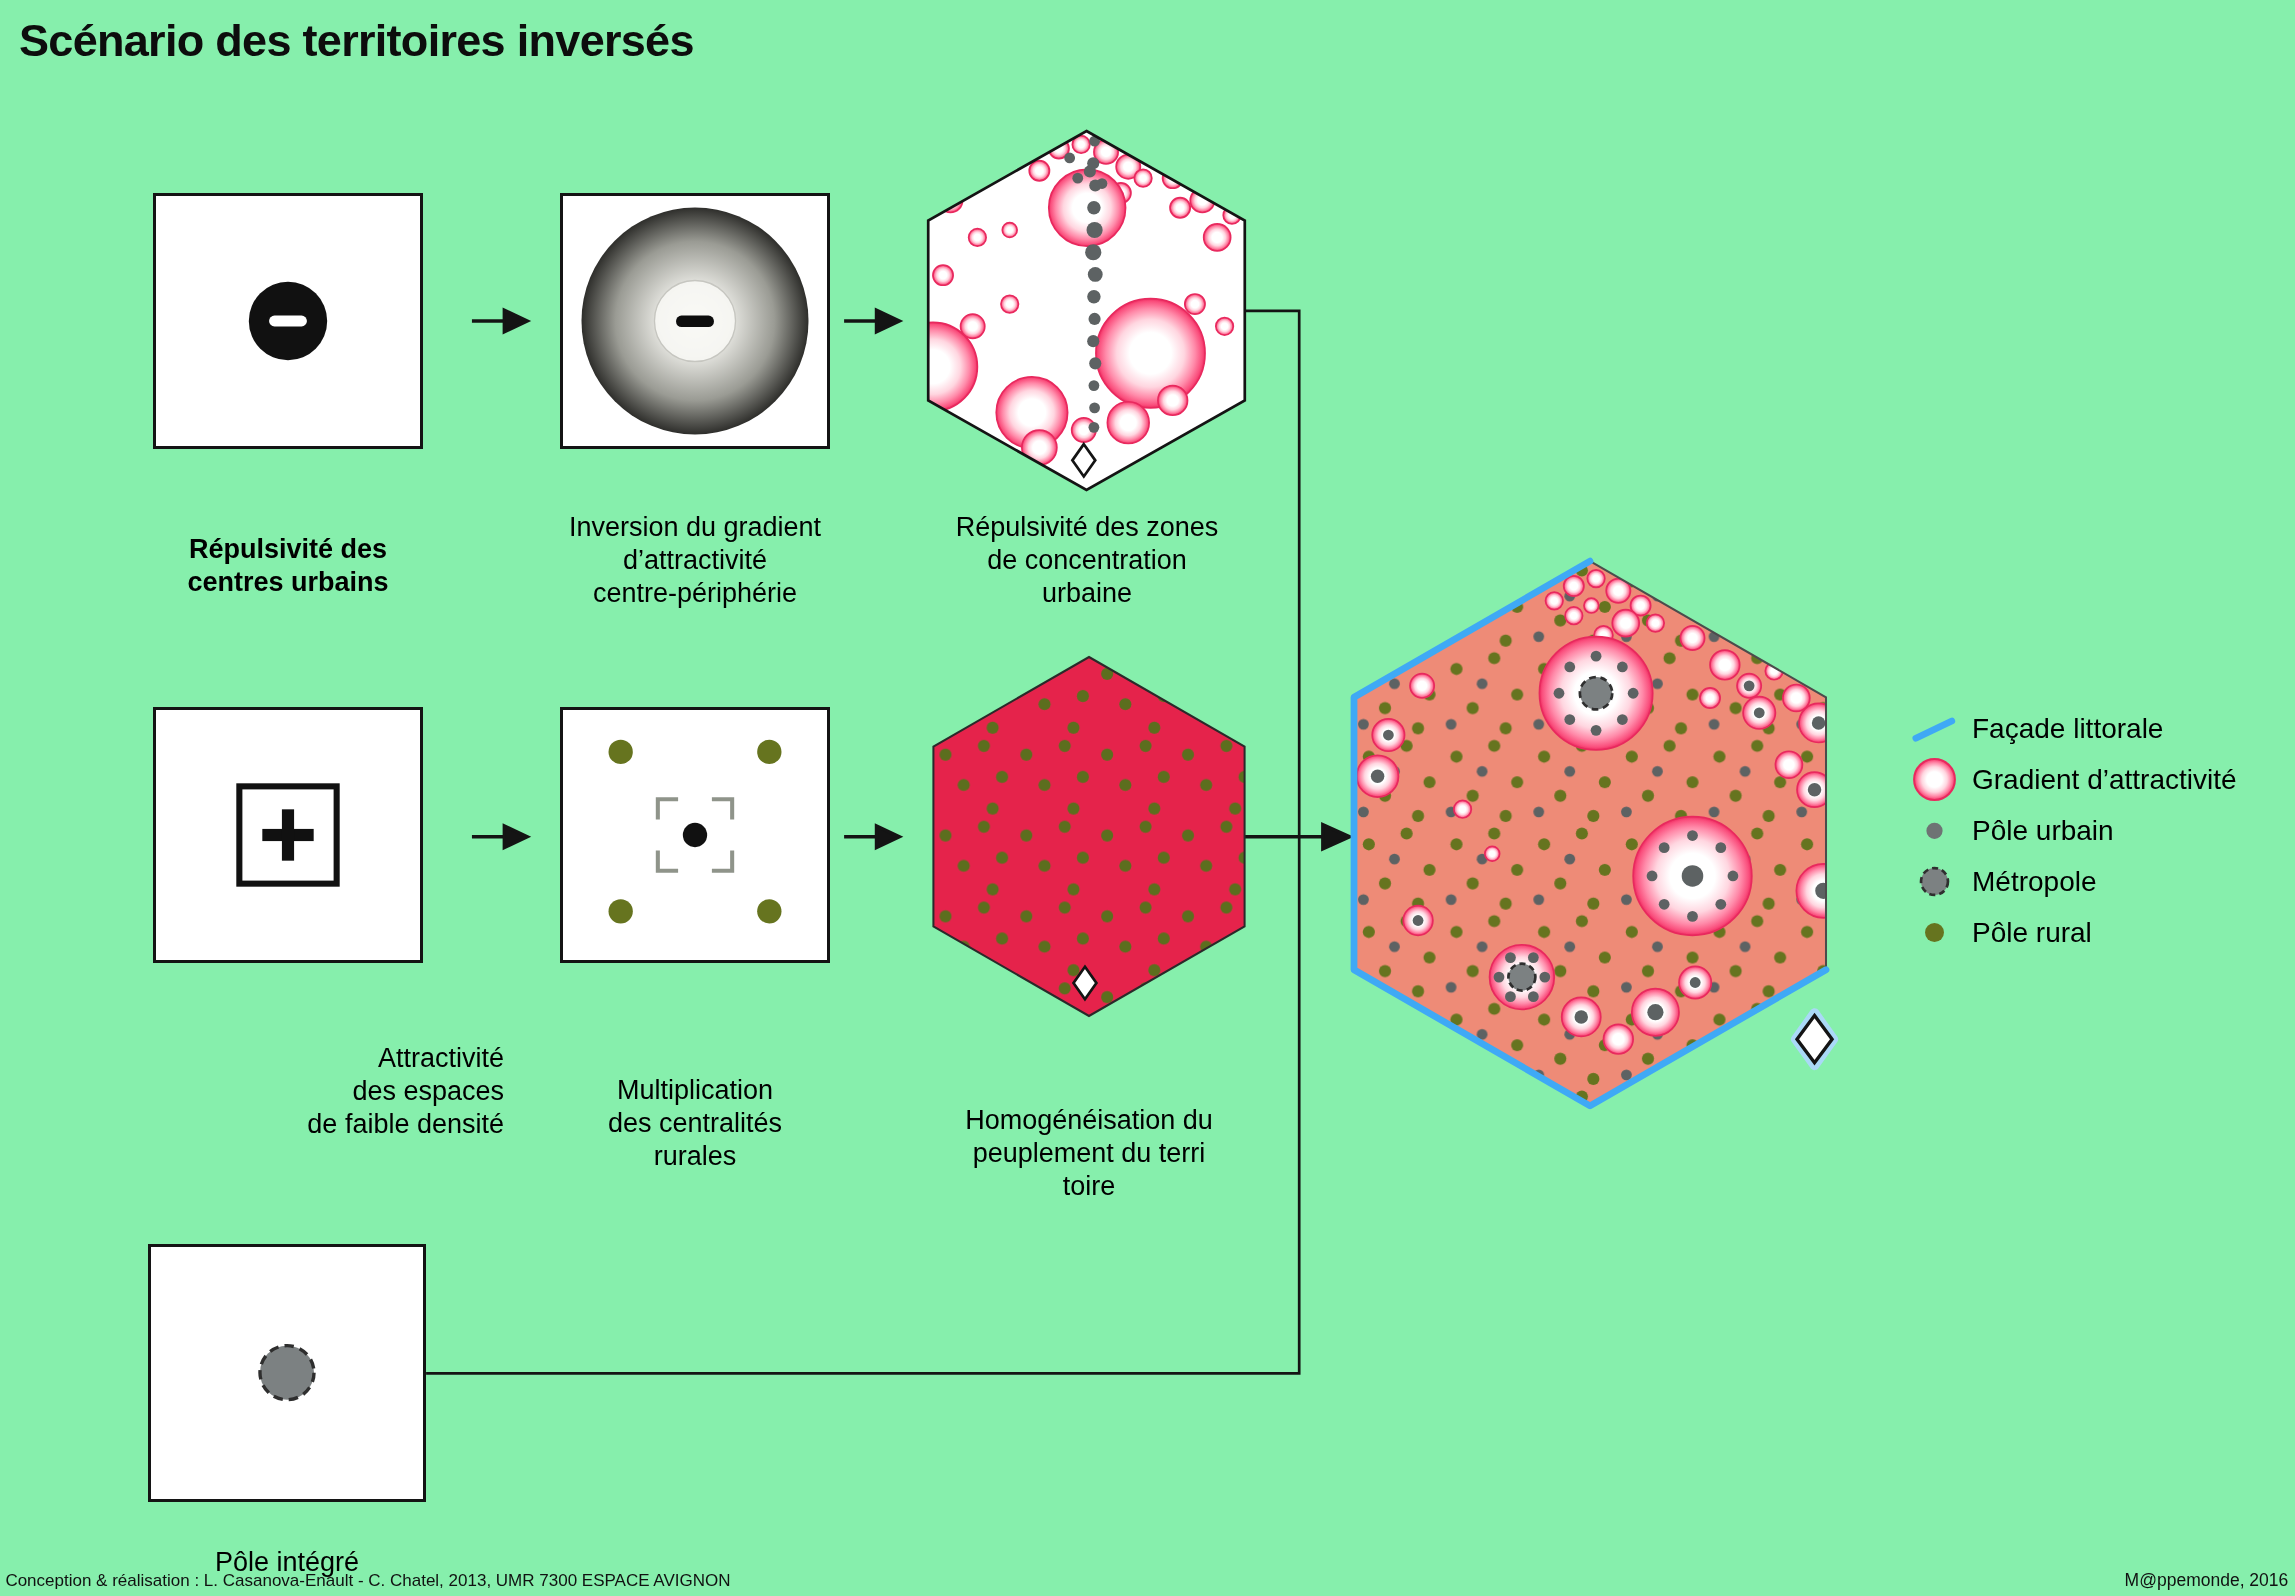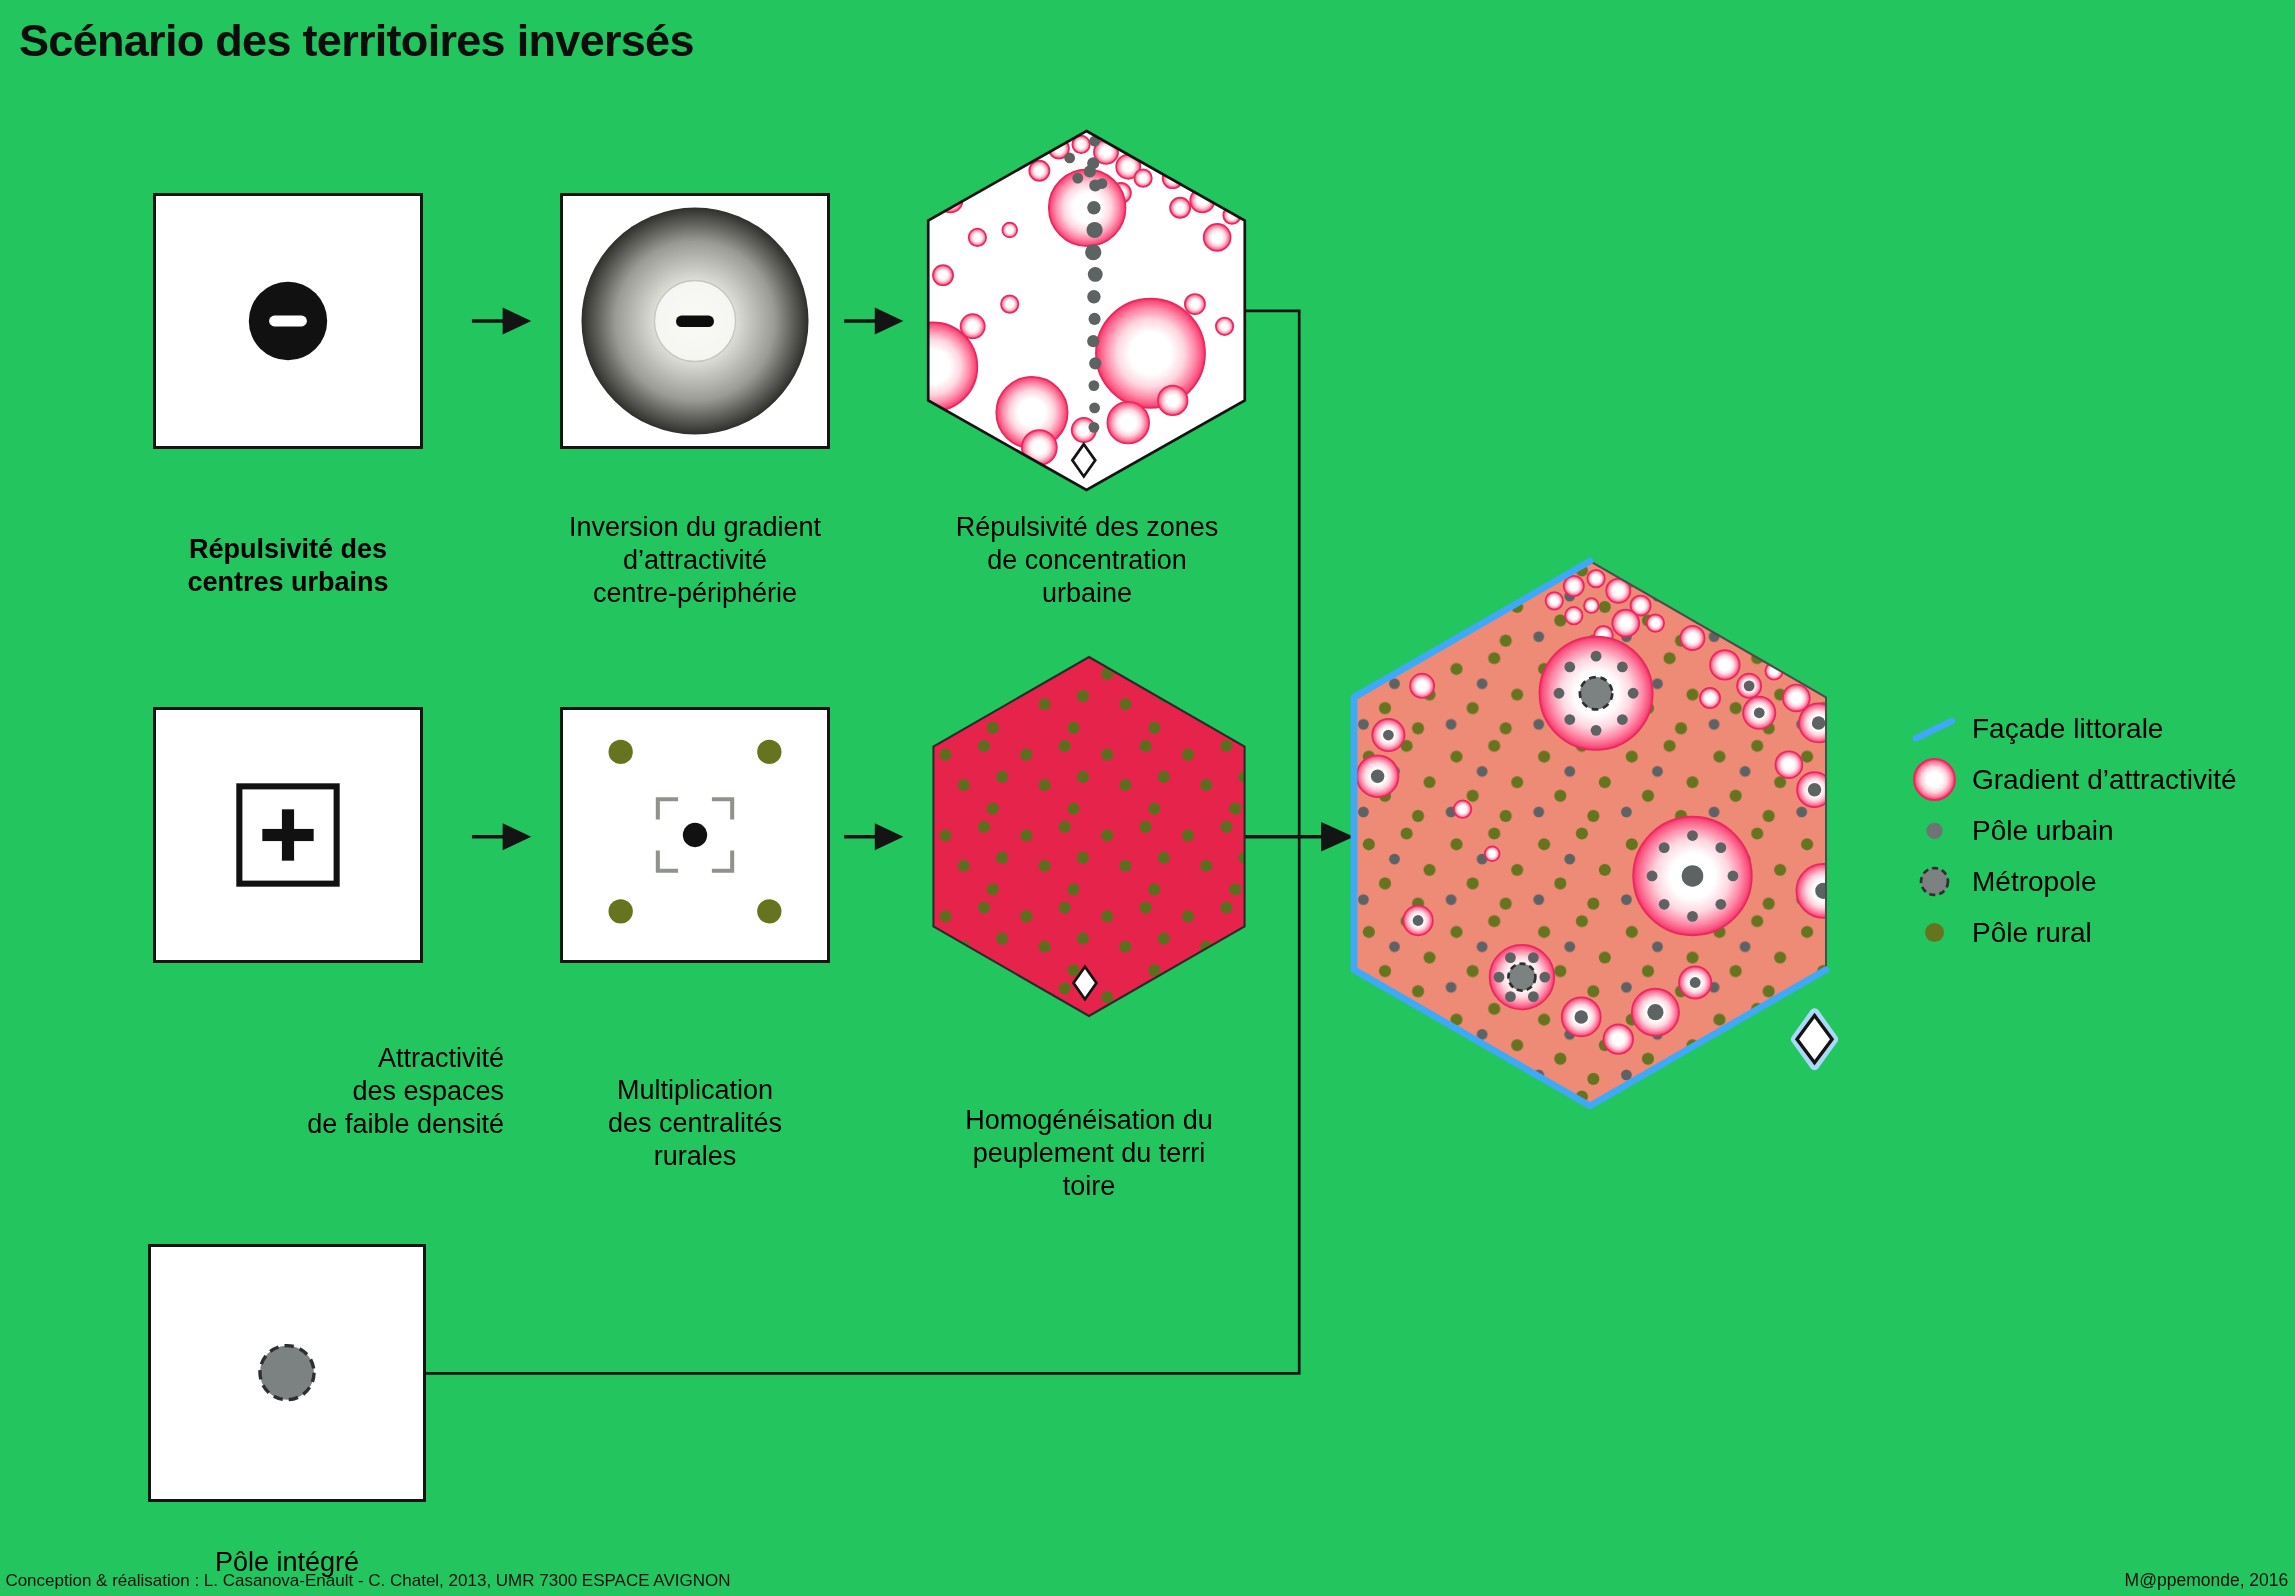--- a/index.html
+++ b/index.html
@@ -1,18 +1,18 @@
 <!DOCTYPE html>
 <html style="font-size:10.8px"><head>
 <meta charset="utf-8">
 <style>
   * { box-sizing: border-box; }
   html, body { margin: 0; padding: 0; background: #fff; }
   body { font-family: "Liberation Sans", sans-serif; color: #111; }
-  #canvas { position: relative; width: 2295px; height: 1596px; background: #22c55e; overflow: hidden; }
+  #canvas { position: relative; width: 2295px; height: 1596px; background: #86efac; overflow: hidden; }
   .title { position: absolute; left: 19px; top: 15px; font-size: 45px; font-weight: 700; letter-spacing: -0.7px; color: #0d0d0d; }
   .box { position: absolute; width: 270px; height: 256px; background: #fff; border: 3.4px solid #141414; }
   .box svg { display: block; width: 100%; height: 100%; }
   .caption { position: absolute; width: 432px; text-align: center; font-size: 27px; line-height: 1.22; color: #000; white-space: pre-line; }
   .hexwrap { position: absolute; }
   svg { overflow: visible; }
   .legend { position: absolute; left: 1896px; top: 705px; }
   .legend-row { display: flex; align-items: center; height: 47px; margin-bottom: 4px; }
   .legend-swatch { width: 76px; display: flex; justify-content: center; align-items: center; }
   .legend-label { font-size: 28px; color: #000; }

